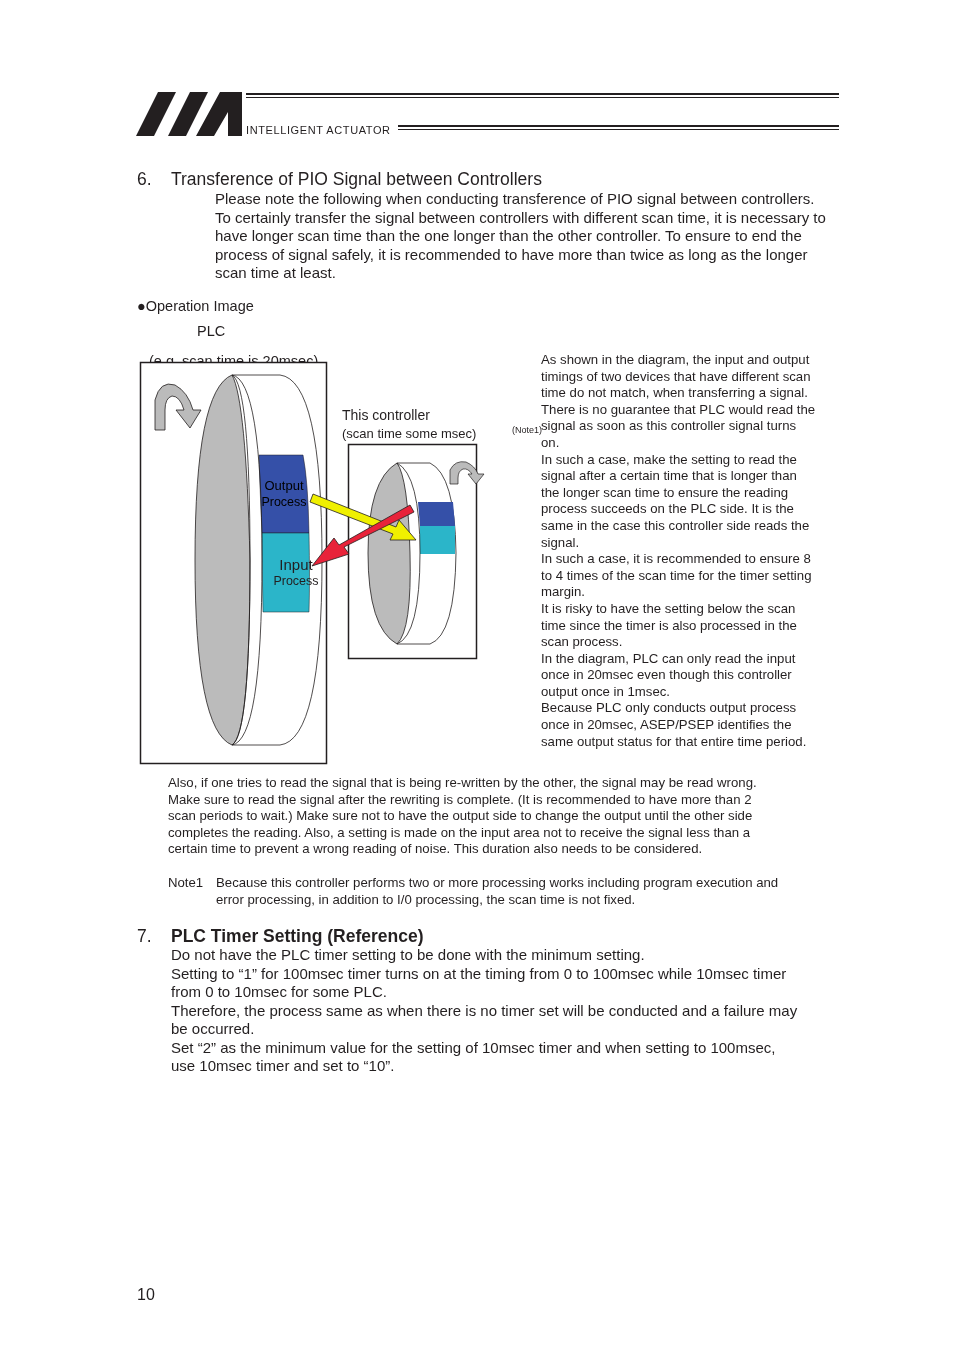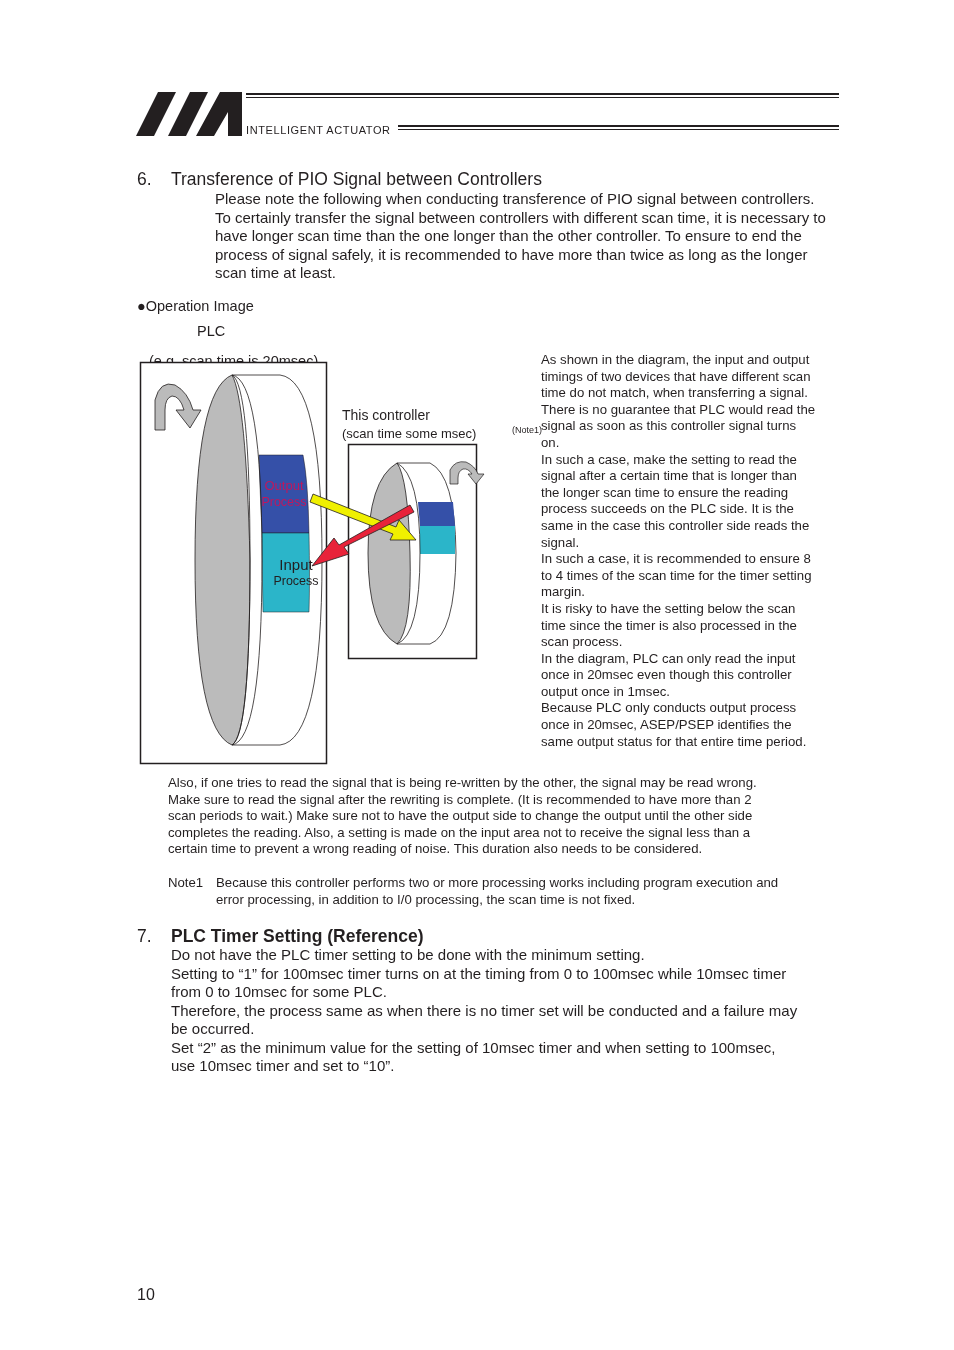--- a/index.html
+++ b/index.html
@@ -6,21 +6,21 @@
   body { width: 954px; height: 1350px; position: relative; font-family: "Liberation Sans", sans-serif; color: #231f20; overflow: hidden; }
   .abs { position: absolute; }
   .logo { left: 136px; top: 92px; width: 110px; height: 44px; }
   .brand { left: 246px; top: 124px; font-size: 11px; letter-spacing: 0.6px; color: #231f20; }
   .hl { position: absolute; background: #231f20; }
   h2 { margin: 0; font-weight: normal; font-size: 17.5px; position: absolute; }
   .num { position: absolute; }
   .para { position: absolute; font-size: 15px; line-height: 18.5px; }
   .small { position: absolute; font-size: 13.2px; line-height: 16.6px; }
   .lbl { position: absolute; font-size: 14.5px; line-height: 18px; }
-  .seg-label { position: absolute; color: #be185d; text-align: center; width: 48px; }
+  .seg-label { position: absolute; color: #000000; text-align: center; width: 48px; }
   .seg-label.dark { color: #231f20; }
 </style>
 </head>
 <body>
 
 <svg class="abs logo" viewBox="0 0 110 44">
   <polygon points="0,44 22,0 40,0 18,44" fill="#231f20"></polygon>
   <polygon points="32,44 54,0 72,0 50,44" fill="#231f20"></polygon>
   <polygon points="60,44 84,0 106,0 106,44 92,44 92,20 78,44" fill="#231f20"></polygon>
 </svg>

